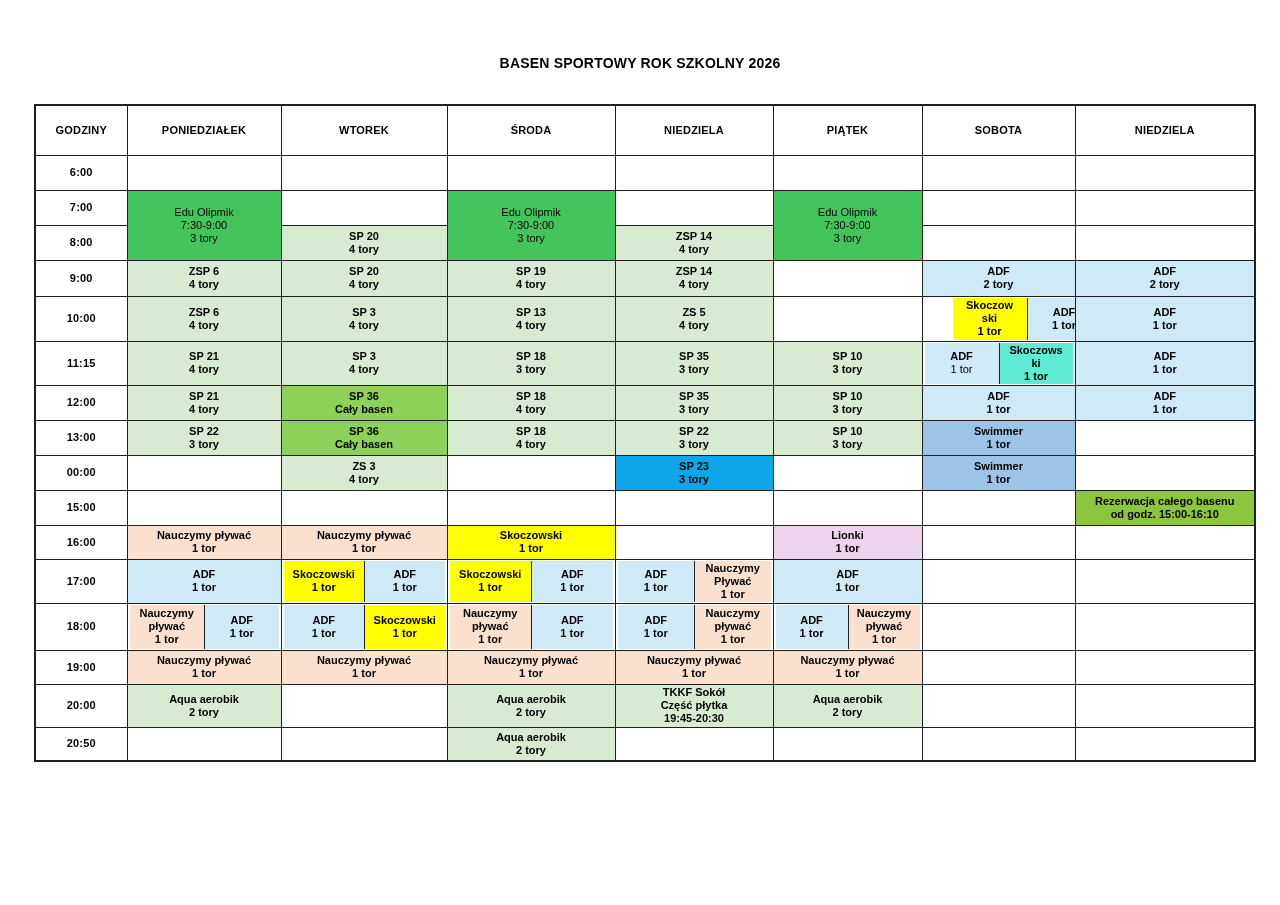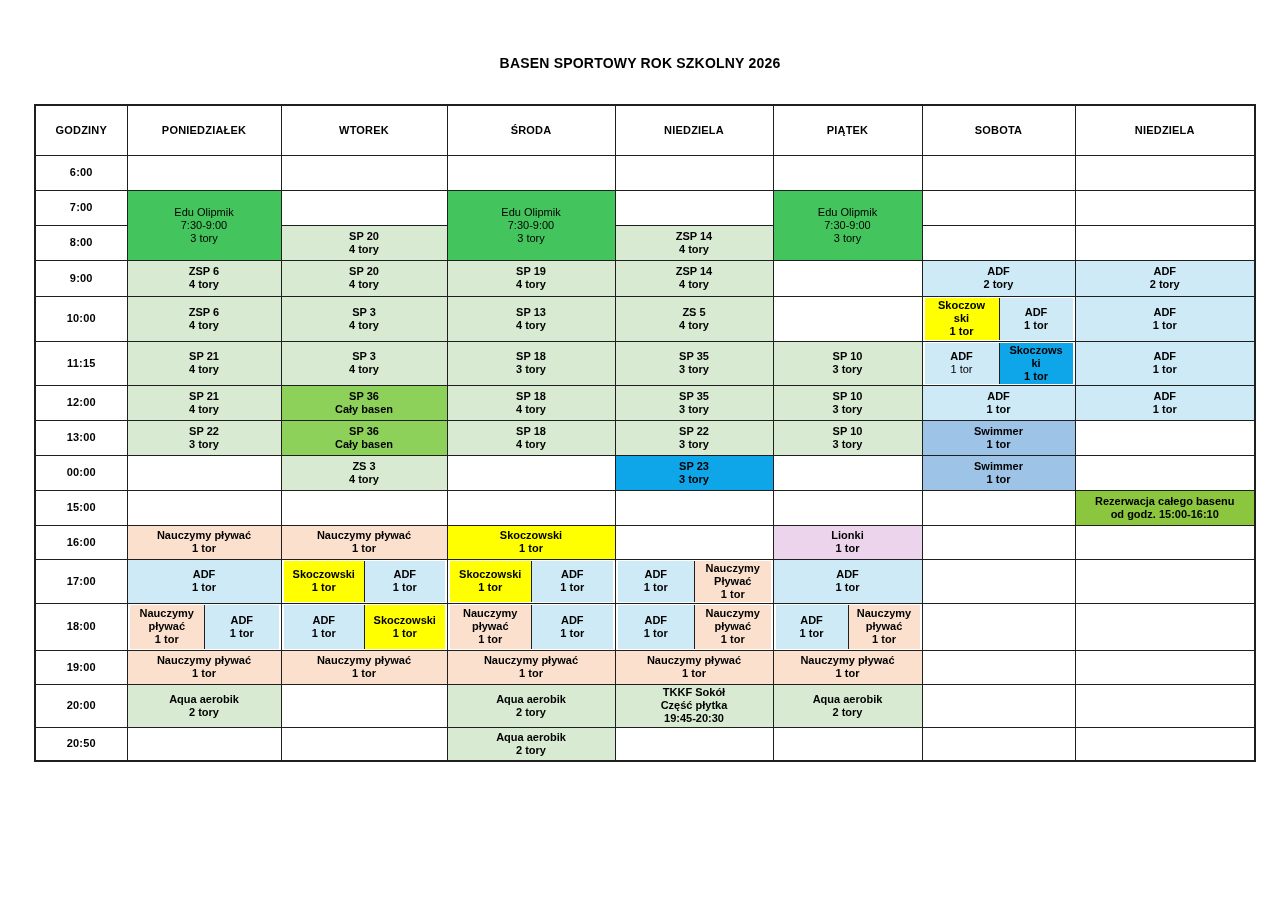--- a/index.html
+++ b/index.html
@@ -151,21 +151,21 @@
         <td style="background-color: rgb(217, 234, 211);">
           <div class="cell-line">SP 13</div>
           <div class="cell-line">4 tory</div>
         </td>
         <td style="background-color: rgb(217, 234, 211);">
           <div class="cell-line">ZS 5</div>
           <div class="cell-line">4 tory</div>
         </td>
         <td></td>
         <td class="split">
-          <div class="split-wrap" style="height: 42px;">
+          <div class="split-wrap" style="height: 42px; margin-left: 28px;">
             <div class="part" style="background-color: rgb(255, 255, 0);">
               <div class="cell-line">Skoczow</div>
               <div class="cell-line">ski</div>
               <div class="cell-line">1 tor</div>
             </div>
             <div class="part" style="background-color: rgb(205, 234, 246);">
               <div class="cell-line">ADF</div>
               <div class="cell-line">1 tor</div>
             </div>
           </div>
@@ -196,21 +196,21 @@
         <td style="background-color: rgb(217, 234, 211);">
           <div class="cell-line">SP 10</div>
           <div class="cell-line">3 tory</div>
         </td>
         <td class="split">
           <div class="split-wrap" style="height: 41px;">
             <div class="part" style="background-color: rgb(205, 234, 246);">
               <div class="cell-line">ADF</div>
               <div class="cell-line fw-normal">1 tor</div>
             </div>
-            <div class="part" style="background-color: #0ea5e9;">
+            <div class="part" style="background-color: #5eead4;">
               <div class="cell-line">Skoczows</div>
               <div class="cell-line">ki</div>
               <div class="cell-line">1 tor</div>
             </div>
           </div>
         </td>
         <td style="background-color: rgb(205, 234, 246);">
           <div class="cell-line">ADF</div>
           <div class="cell-line">1 tor</div>
         </td>

